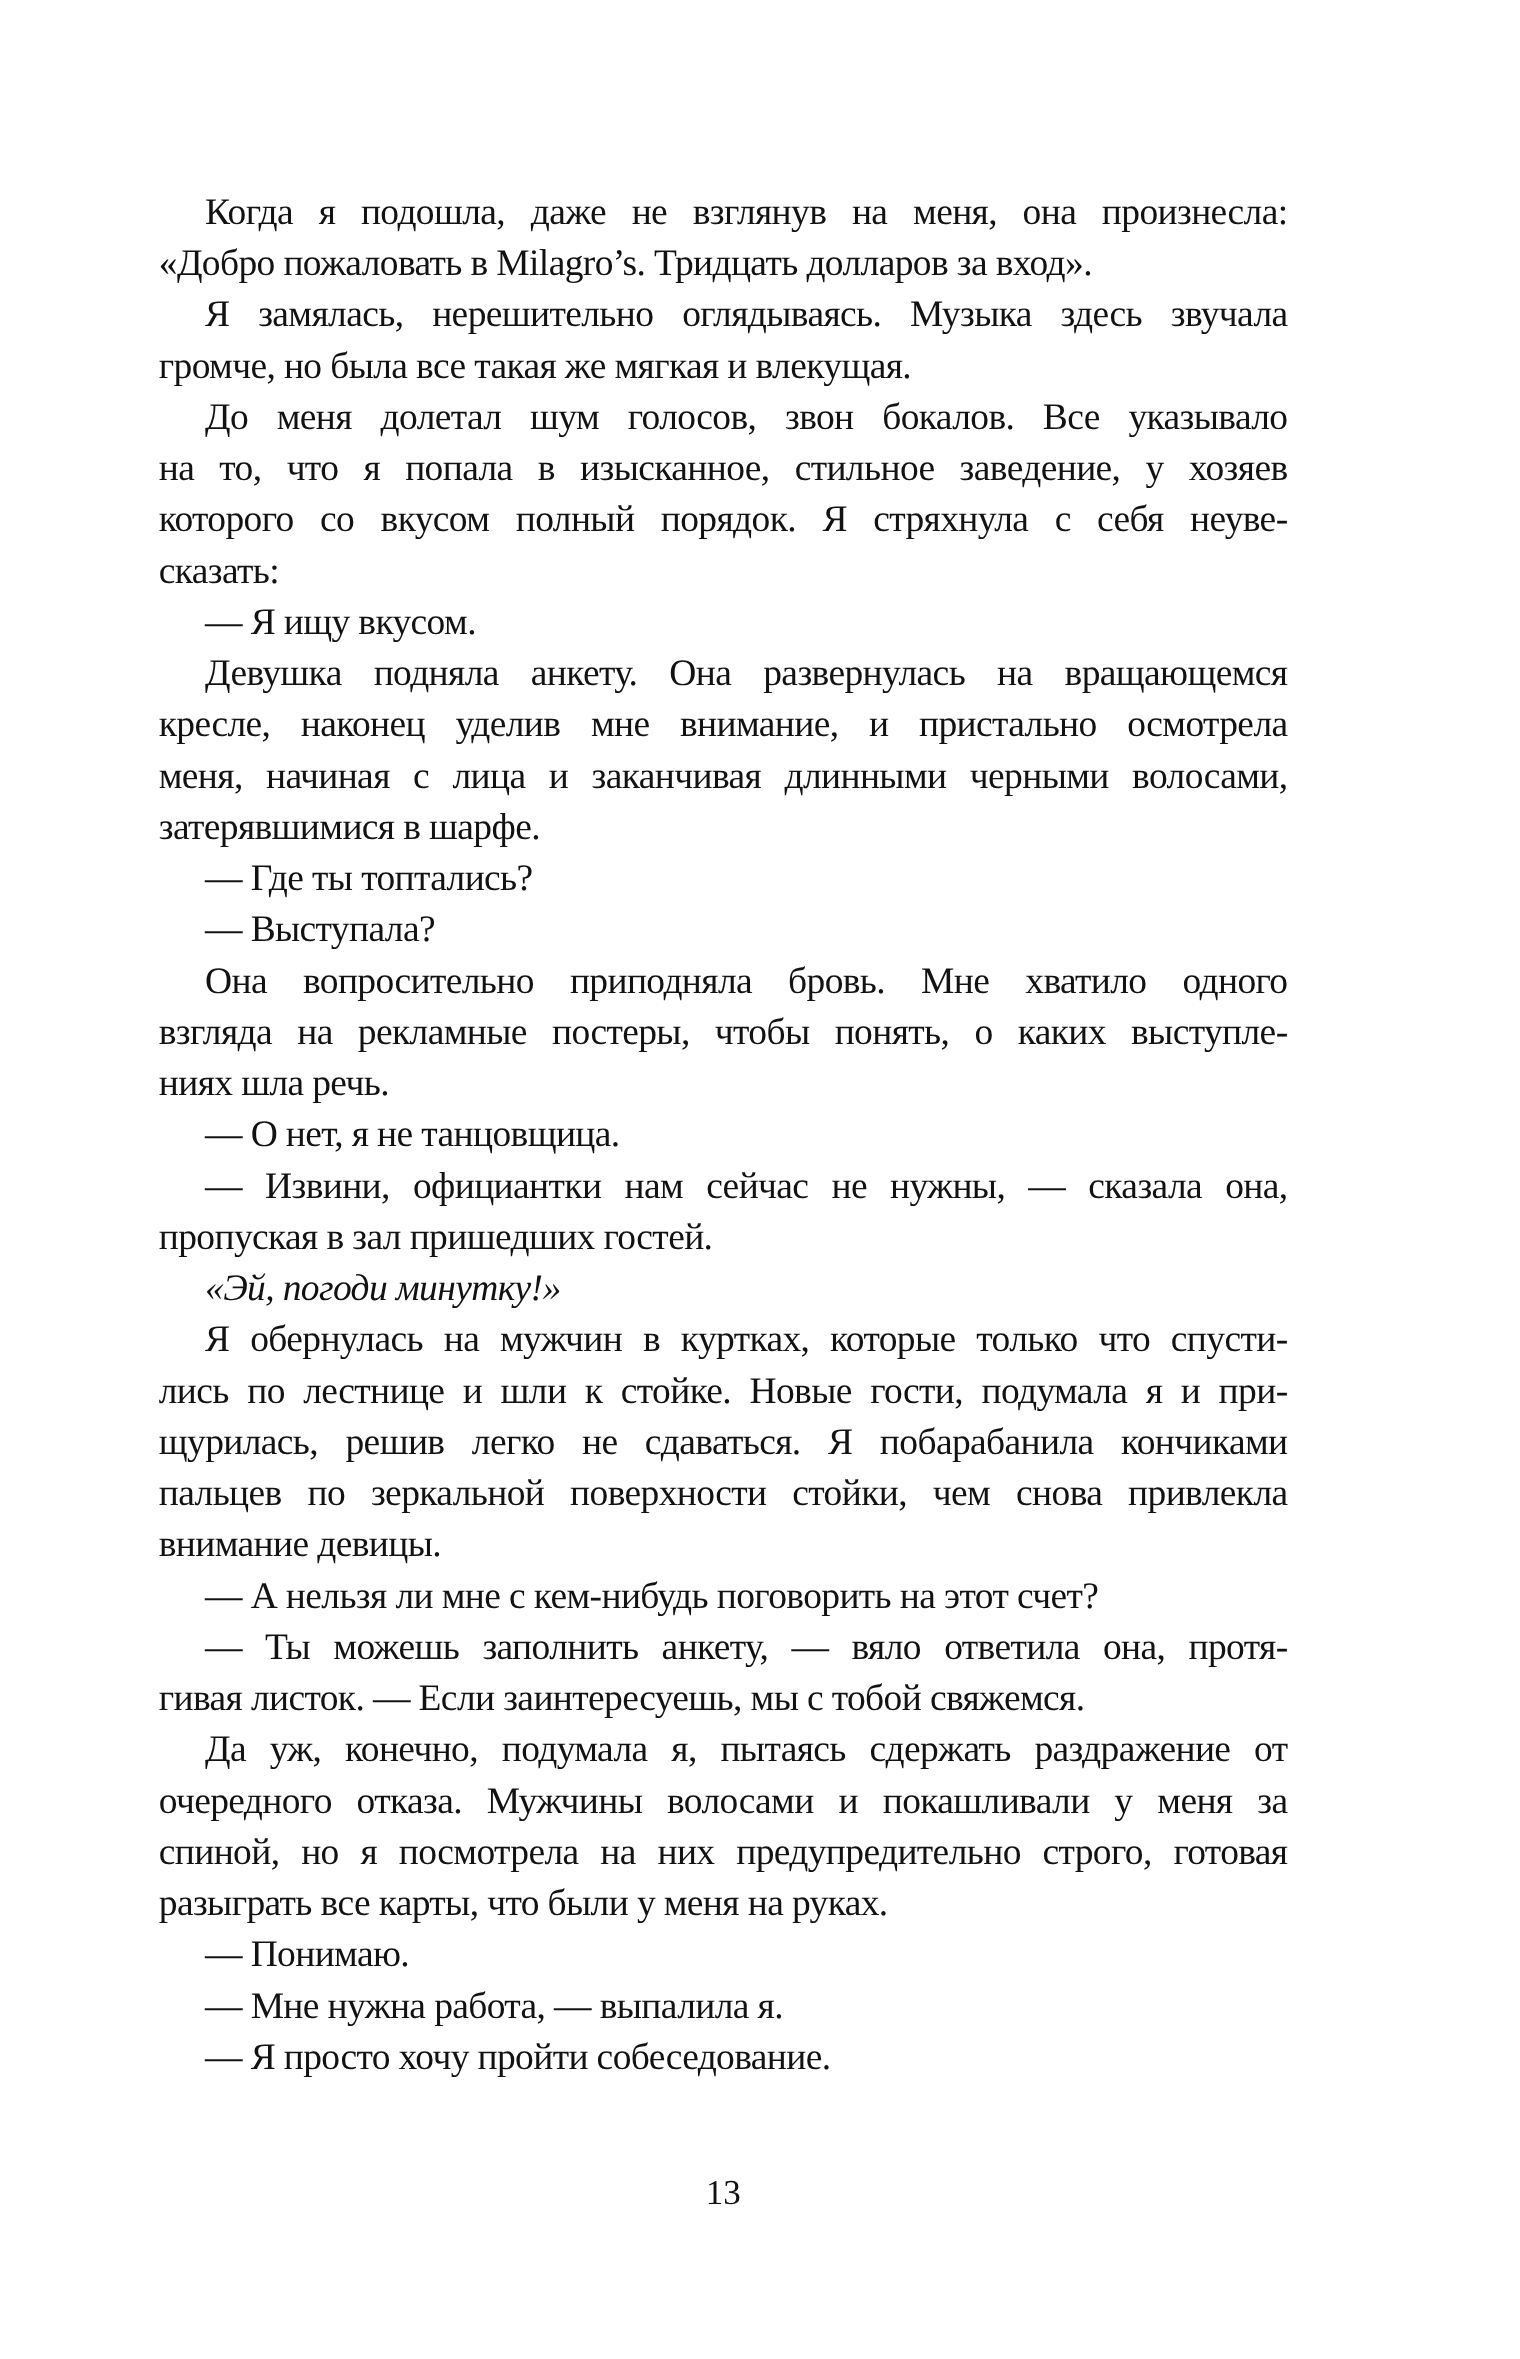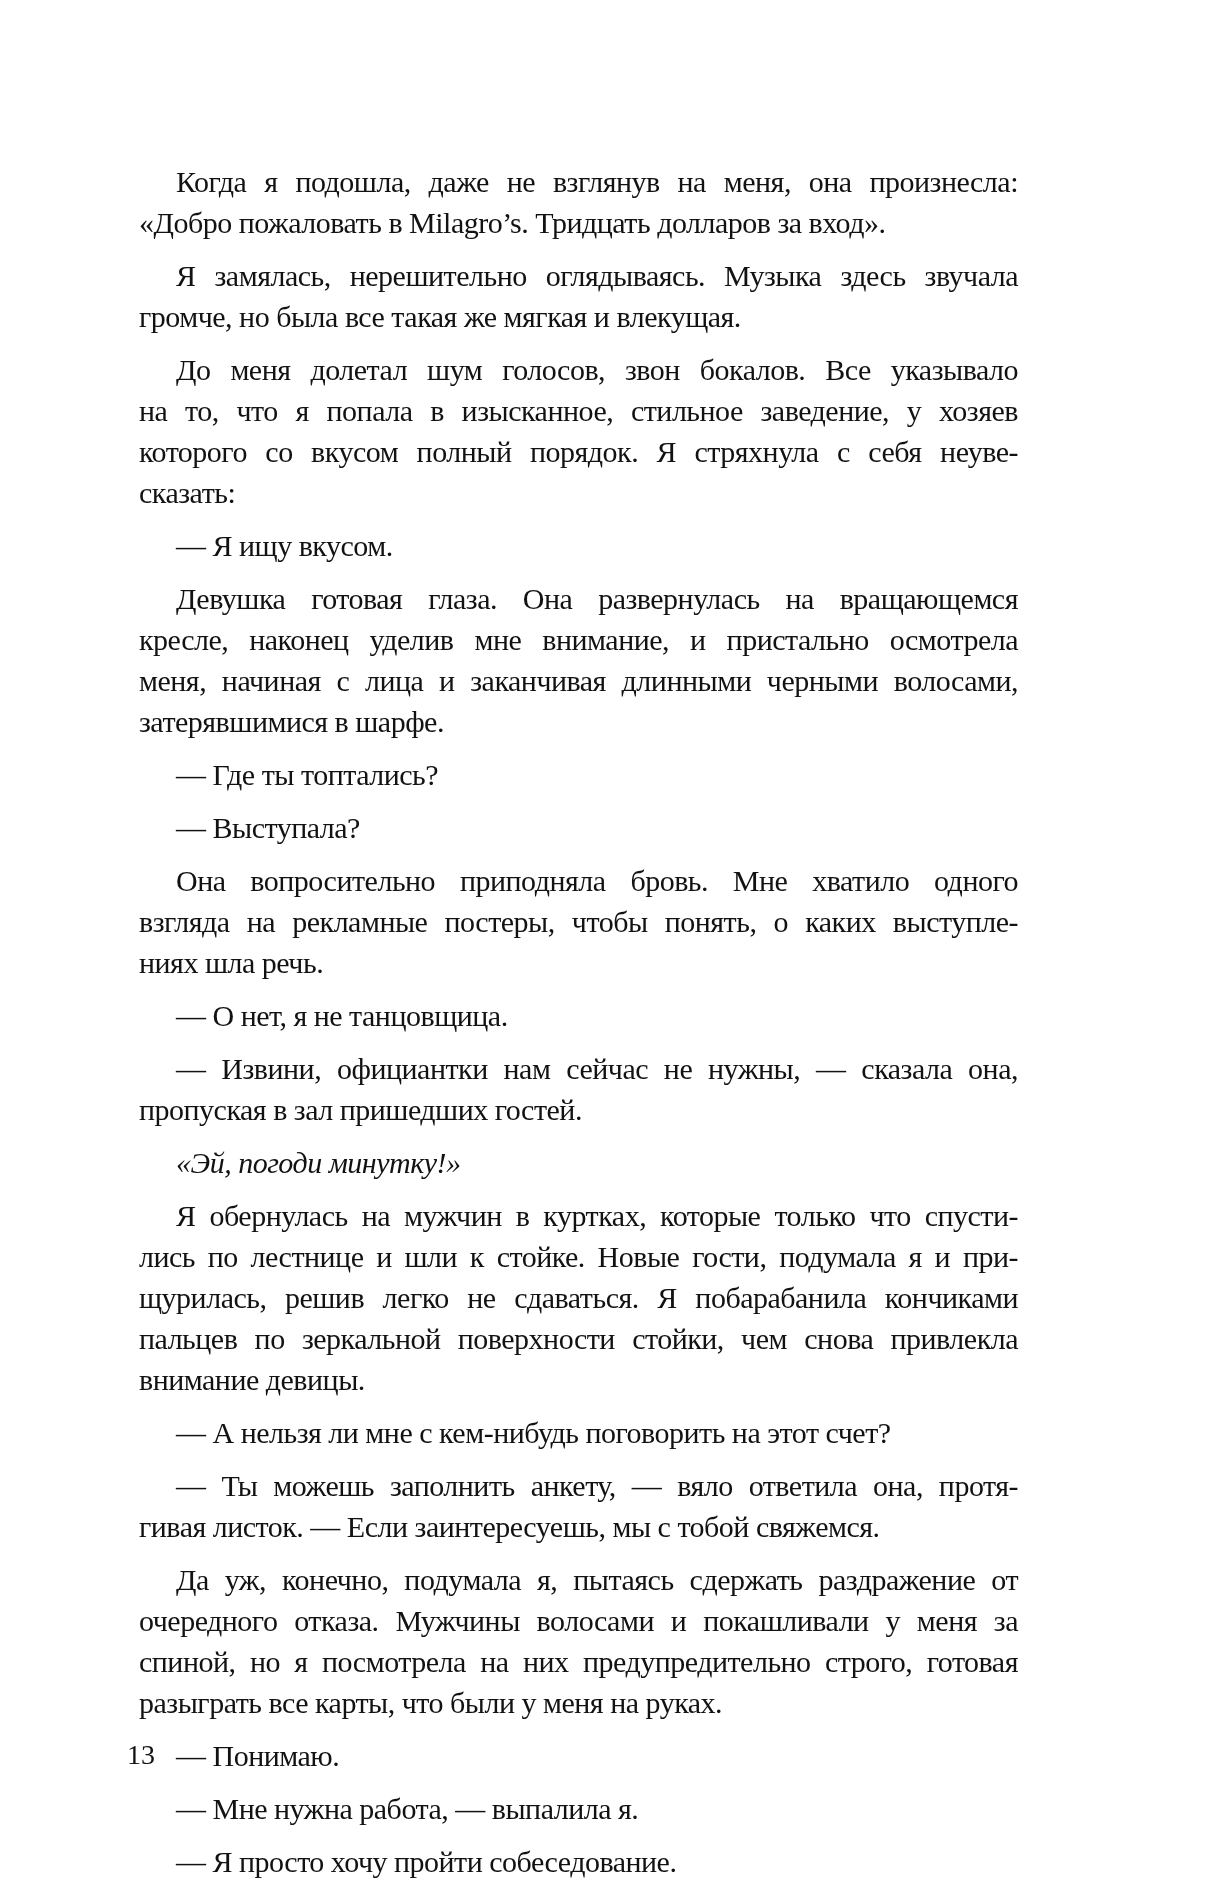--- a/index.html
+++ b/index.html
@@ -21,21 +21,21 @@
     inset: 0;
     background: #ffffff;
   }
   .text-block {
     position: absolute;
     left: 127px;
     top: 149px;
     width: 903px;
   }
   .paragraph {
-    margin: 12px;
+    margin: 0;
     padding: 0;
   }
   .line {
     font-size: 30px;
     line-height: 41px;
     height: 41px;
     letter-spacing: -0.5px;
     text-align: justify;
     text-align-last: justify;
     overflow: visible;
@@ -47,20 +47,21 @@
     text-align-last: left;
   }
   .line.italic {
     font-style: italic;
   }
   .page-number {
     position: absolute;
     left: 127px;
     top: 1734px;
     width: 903px;
+    text-align: center;
     font-size: 28px;
     line-height: 41px;
     letter-spacing: 0;
   }
 </style>
 </head>
 <body>
 
 <div class="book-page">
   <div class="text-block" id="text-block">
@@ -75,21 +76,21 @@
       <div class="paragraph">
         <div class="line indent">До меня долетал шум голосов, звон бокалов. Все указывало</div>
         <div class="line">на то, что я попала в изысканное, стильное заведение, у хозяев</div>
         <div class="line">которого со вкусом полный порядок. Я стряхнула с себя неуве-</div>
         <div class="line last">сказать:</div>
       </div>
       <div class="paragraph">
         <div class="line indent last">— Я ищу вкусом.</div>
       </div>
       <div class="paragraph">
-        <div class="line indent">Девушка готовая глаза. Она развернулась на вращающемся</div>
+        <div class="line indent">Девушка подняла анкету. Она развернулась на вращающемся</div>
         <div class="line">кресле, наконец уделив мне внимание, и пристально осмотрела</div>
         <div class="line">меня, начиная с лица и заканчивая длинными черными волосами,</div>
         <div class="line last">затерявшимися в шарфе.</div>
       </div>
       <div class="paragraph">
         <div class="line indent last">— Где ты топтались?</div>
       </div>
       <div class="paragraph">
         <div class="line indent last">— Выступала?</div>
       </div>

